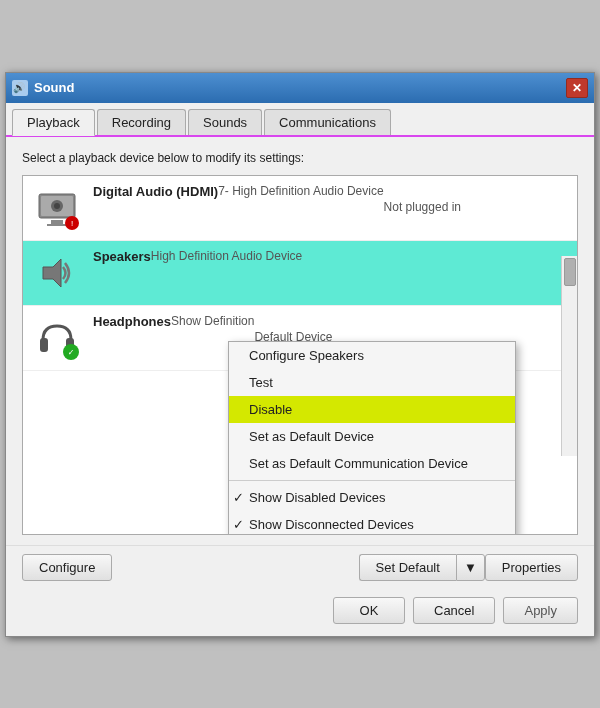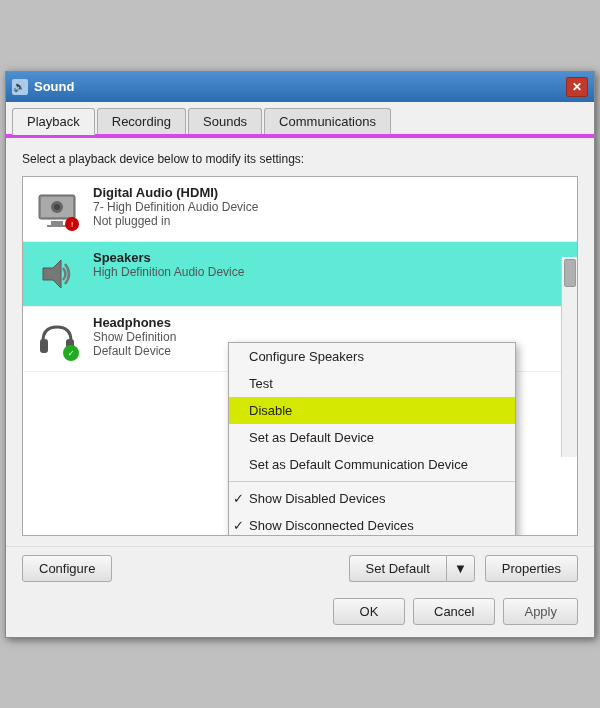--- a/index.html
+++ b/index.html
@@ -63,21 +63,21 @@
       justify-content: center;
       cursor: pointer;
       font-size: 12px;
       font-weight: bold;
       border-radius: 2px;
     }
 
     .tabs {
       display: flex;
       background: #f0f0f0;
-      border-bottom: 4px solid #d946ef;
+      border-bottom: 2px solid #d946ef;
       padding: 6px 6px 0 6px;
       gap: 2px;
     }
 
     .tab {
       padding: 5px 14px;
       background: #e0e0e0;
       border: 1px solid #aaa;
       border-bottom: none;
       cursor: pointer;
@@ -131,38 +131,39 @@
       height: 48px;
       flex-shrink: 0;
       position: relative;
       display: flex;
       align-items: center;
       justify-content: center;
     }
 
     .device-info {
       display: flex;
-      flex-direction: column;
+      flex-direction: row;
       justify-content: center;
     }
 
     .device-name {
       font-weight: bold;
       font-size: 13px;
       color: #222;
     }
 
     .device-type {
       font-size: 12px;
       color: #555;
     }
 
     .device-status {
       font-size: 12px;
       color: #555;
+      margin-top: 16px;
     }
 
     
     .context-menu {
       position: absolute;
       left: 205px;
       top: 165px;
       width: 288px;
       background: #f5f5f5;
       border: 1px solid #aaa;
@@ -197,21 +198,21 @@
 
     .menu-separator {
       border-top: 1px solid #ccc;
       margin: 3px 0;
     }
 
     .bottom-buttons {
       display: flex;
       align-items: center;
       padding: 8px 16px;
-      gap: 10px;
+      gap: 0;
       background: #f0f0f0;
       border-top: 1px solid #ddd;
     }
 
     .btn {
       padding: 5px 16px;
       font-size: 13px;
       background: linear-gradient(to bottom, #f8f8f8, #e0e0e0);
       border: 1px solid #aaa;
       cursor: pointer;

